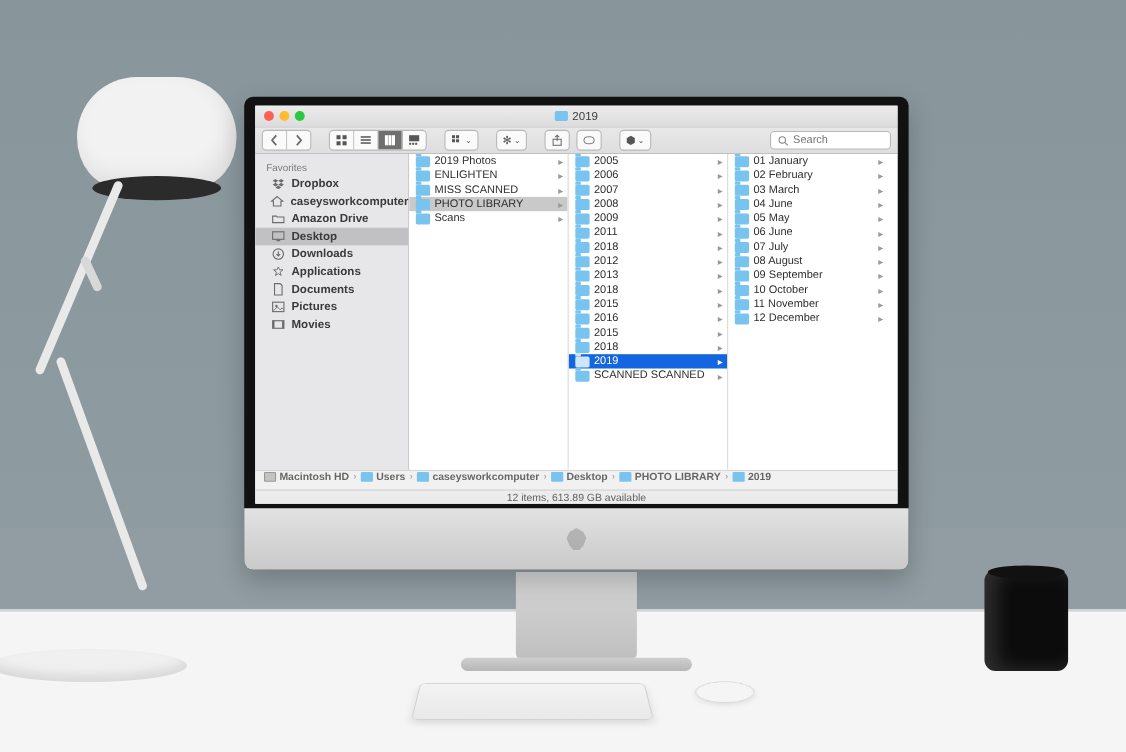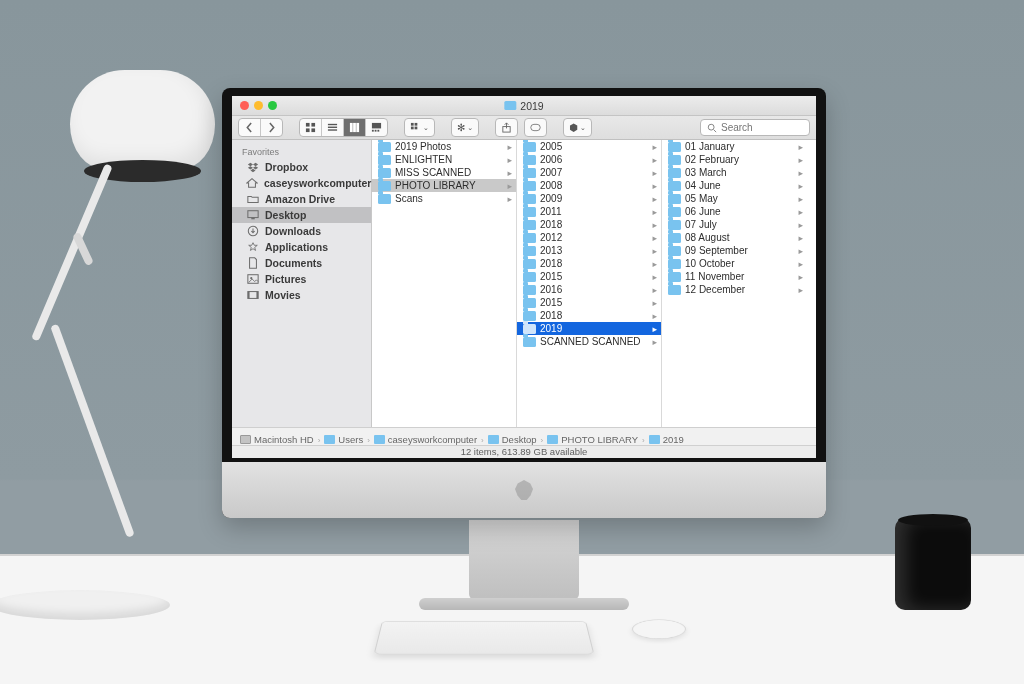--- a/index.html
+++ b/index.html
@@ -69,27 +69,27 @@
 .row { display:flex; align-items:center; gap:4px; padding:1px 4px 1px 6px; font-size:10px; color:#2d2d2d; cursor:default; position:relative; }
 .row .fld { width:13px; height:10px; background:#79c3ef; border-radius:1.5px; position:relative; flex-shrink:0; }
 .row .fld::before { content:""; position:absolute; top:-2.5px; left:0; width:5px; height:2.5px; background:#79c3ef; border-radius:1px 1px 0 0; }
 .row .chev { margin-left:auto; color:#9a9a9a; font-size:9px; }
 .row.sel { background:#c9c9c9; }
 .row.selblue { background:#1366df; color:#fff; }
 .row.selblue .chev { color:#fff; }
 .row.selblue .fld { background:#cfe5fb; }
 .row.selblue .fld::before { background:#cfe5fb; }
 
-.pathbar { height:18px; background:#f1f1f1; border-top:1px solid #cfcfcf; display:flex; align-items:flex-end; padding:0 8px; gap:4px; font-size:9.5px; color:#666; }
+.pathbar { height:18px; background:#f1f1f1; border-top:1px solid #cfcfcf; display:flex; align-items:flex-start; padding:0 8px; gap:4px; font-size:9.5px; color:#666;font-weight:bold; }
 .pathbar .pseg { display:flex; align-items:center; gap:3px; }
 .pathbar .pseg .fld { width:11px; height:8.5px; }
 .pathbar .psep { color:#aaa; font-size:8px; }
 .pathbar .hdd { width:11px; height:9px; background:#c3c3c3; border-radius:1px; border:1px solid #999; }
 
-.status { height:13px; background:#ececec; border-top:1px solid #d0d0d0; display:flex; justify-content:center; font-size:9.5px; color:#606060; }
+.status { height:13px; background:#ececec; border-top:1px solid #d0d0d0; display:flex; align-items:center; justify-content:center; font-size:9.5px; color:#606060; }
 </style>
 </head>
 <body>
 
 <div class="scene">
   <div class="desk"></div>
 
   <div class="lamp">
     <div class="shade"></div>
       <div class="arm1"></div>

